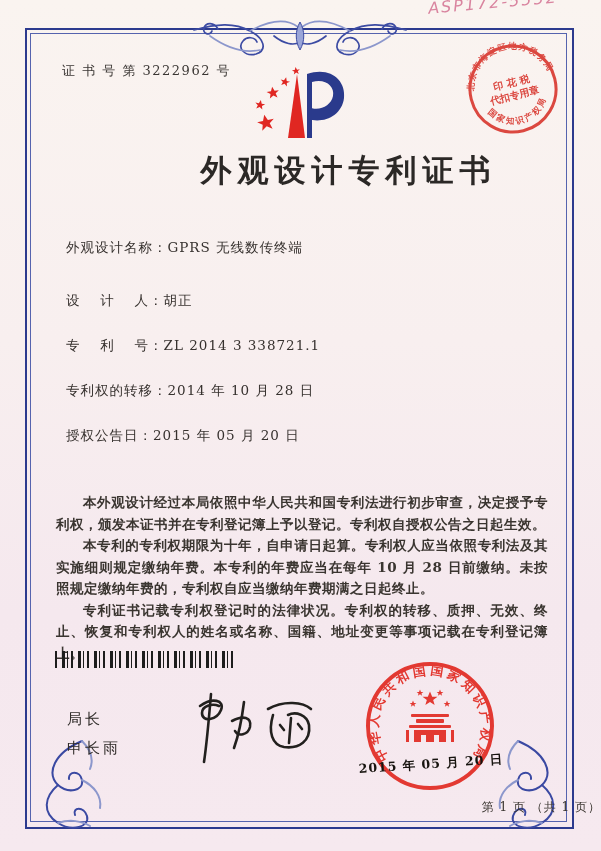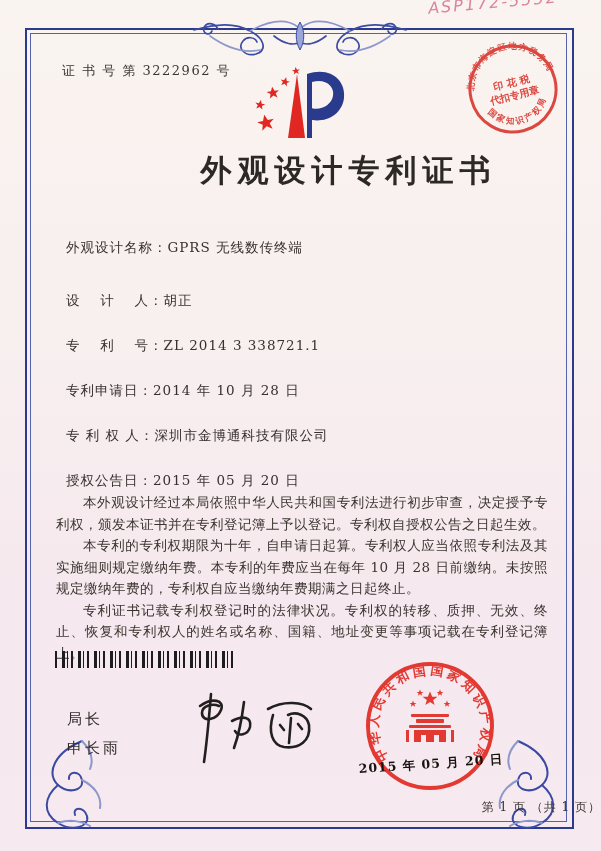--- a/index.html
+++ b/index.html
@@ -16,21 +16,21 @@
   .title{left:0;top:150px;width:601px;text-align:center;font-size:31px;font-weight:bold;
          color:#2b2826;letter-spacing:6px;padding-left:48px;}
   
   .fields{left:66px;top:230px;width:470px;font-size:13.5px;color:#36312e;letter-spacing:1px;margin-top:9px;}
   .field{margin-bottom:29px;height:16px;white-space:nowrap;}
   .field:first-child{margin-bottom:37px;}
   .field .lbl{display:inline-block;}
   
   .paras{left:56px;top:492px;width:492px;font-size:13.5px;line-height:21.5px;color:#3a3530;
          text-align:justify;letter-spacing:0.5px;}
-  .paras p{margin:0;text-indent:2em;}
+  .paras p{margin:0;text-indent:2em;font-weight:bold;}
   
   .barcode{left:55px;top:651px;width:178px;height:17px;
     background:repeating-linear-gradient(90deg,#1d1d1d 0 2px,transparent 2px 3.5px,
       #1d1d1d 3.5px 4.5px,transparent 4.5px 7.5px,#1d1d1d 7.5px 10.5px,transparent 10.5px 12px,
       #1d1d1d 12px 13px,transparent 13px 16px);}
   
   .signer{left:67px;top:705px;font-size:15px;color:#2f2b28;letter-spacing:3px;line-height:29px;}
   .signature{left:172px;top:690px;width:155px;height:78px;}
   
   .seal{left:363px;top:659px;width:134px;height:134px;opacity:.95;}
@@ -109,24 +109,21 @@
     <div class="field">
       <span class="lbl">外观设计名称：</span><span>GPRS 无线数传终端</span>
     </div>
     <div class="field">
       <span class="lbl">设　 计　 人：</span><span>胡正</span>
     </div>
     <div class="field">
       <span class="lbl">专　 利　 号：</span><span>ZL 2014 3 338721.1</span>
     </div>
     <div class="field">
-      <span class="lbl">专利申请日：</span><span>2014 年 10 月 28 日</span>
-    </div>
-    <div class="field">
-      <span class="lbl">专 利 权 人：</span><span>深圳市金博通科技有限公司</span>
+      <span class="lbl">专利权的转移：</span><span>2014 年 10 月 28 日</span>
     </div>
     <div class="field">
       <span class="lbl">授权公告日：</span><span>2015 年 05 月 20 日</span>
     </div>
   </div>
 
   <div class="abs paras">
     <p>本外观设计经过本局依照中华人民共和国专利法进行初步审查，决定授予专利权，颁发本证书并在专利登记簿上予以登记。专利权自授权公告之日起生效。</p>
     <p>本专利的专利权期限为十年，自申请日起算。专利权人应当依照专利法及其实施细则规定缴纳年费。本专利的年费应当在每年 10 月 28 日前缴纳。未按照规定缴纳年费的，专利权自应当缴纳年费期满之日起终止。</p>
     <p>专利证书记载专利权登记时的法律状况。专利权的转移、质押、无效、终止、恢复和专利权人的姓名或名称、国籍、地址变更等事项记载在专利登记簿上。</p>

